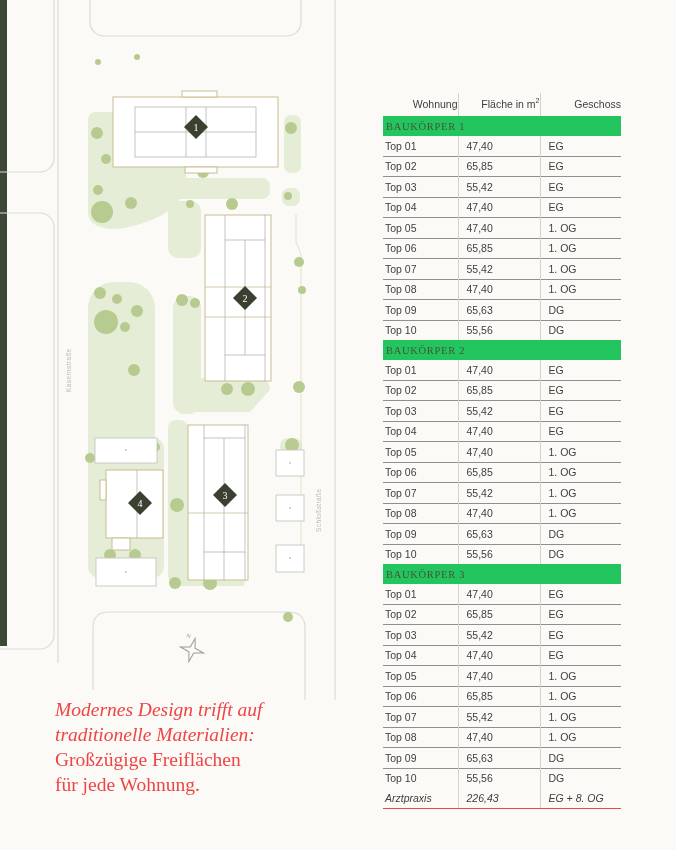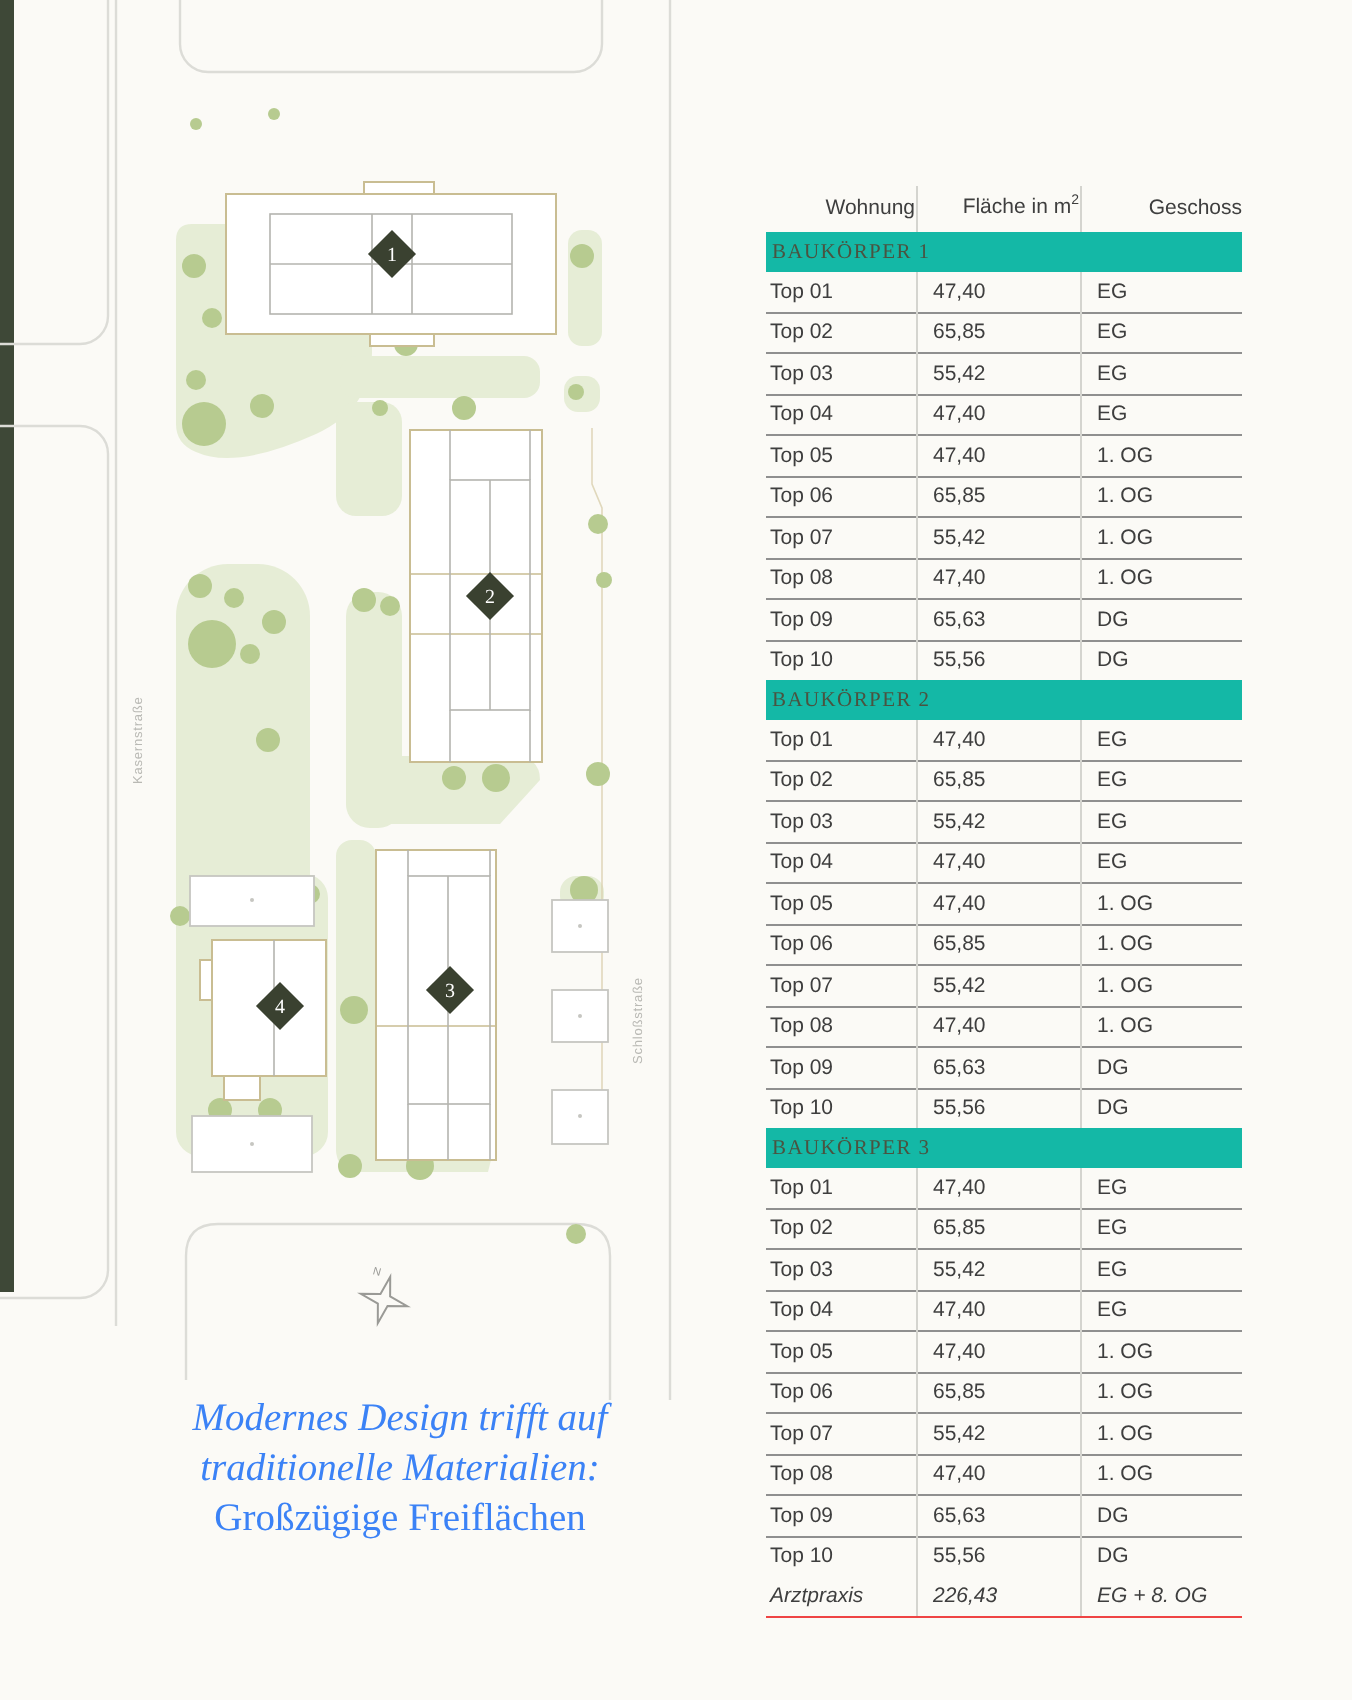--- a/index.html
+++ b/index.html
@@ -1,40 +1,40 @@
 <!DOCTYPE html>
 <html><head>
 <meta charset="utf-8">
 <style>
   html,body{margin:0;padding:0;background:#fbfaf6;}
   .page{position:relative;width:676px;height:850px;background:#fbfaf6;overflow:hidden;
         font-family:"Liberation Sans",sans-serif;}
   
   .plan{position:absolute;left:0;top:0;width:375px;height:700px;}
   
-  .caption{position:absolute;left:55px;top:697px;width:290px;color:#3b82f6;
-           font-family:"Liberation Serif",serif;font-size:19.5px;line-height:25px;text-align:center;}
+  .caption{position:absolute;left:55px;top:697px;width:290px;color:#ef4444;
+           font-family:"Liberation Serif",serif;font-size:19.5px;line-height:25px;}
   .caption p{margin:0;}
   .cap-italic{font-style:italic;}
   
   .table-wrap{position:absolute;left:383px;top:93px;width:238px;}
   table{border-collapse:collapse;table-layout:fixed;width:238px;
         font-size:10.5px;color:#3e3e3e;}
   col.c1{width:75px;} col.c2{width:82px;} col.c3{width:81px;}
   th{font-weight:400;text-align:right;height:21px;vertical-align:middle;
      padding:0 0 2px 8px;}
   th:first-child{padding-left:2px;}
   th:nth-child(2),th:nth-child(3){border-left:1px solid #d4d4cf;}
   sup{font-size:7px;}
   td{height:19.5px;vertical-align:middle;padding:0 0 0 8px;}
   tr.data td:first-child{padding-left:2px;margin-left:44px;}
   tr.data td:nth-child(2),tr.data td:nth-child(3){border-left:1px solid #d4d4cf;}
   tr.data:not(.first) td{border-top:1px solid #8f8f8f;}
   tbody tr:last-child td{border-bottom:1px solid #ef4444;font-style:italic;}
-  td.band{background:#14b8a6;color:#4a5340;font-family:"Liberation Serif",serif;
+  td.band{background:#22c55e;color:#4a5340;font-family:"Liberation Serif",serif;
           letter-spacing:0.7px;height:20px;padding-left:3px;font-size:10.5px;}
 </style>
 </head>
 <body>
 
 <div class="page">
 
   <div class="plan">
     <svg width="375" height="700" viewBox="0 0 375 700">
 
@@ -201,20 +201,21 @@
     </svg>
   </div>
 
   <div class="caption">
     <p class="cap-italic">
       <span>Modernes Design trifft auf</span><br>
       <span>traditionelle Materialien:</span>
     </p>
     <p class="cap-regular">
       <span>Großzügige Freiflächen</span><br>
+      <span>für jede Wohnung.</span>
     </p>
   </div>
 
   <div class="table-wrap">
     <table>
       <colgroup>
           <col class="c1">
           <col class="c2">
           <col class="c3">
         </colgroup>

